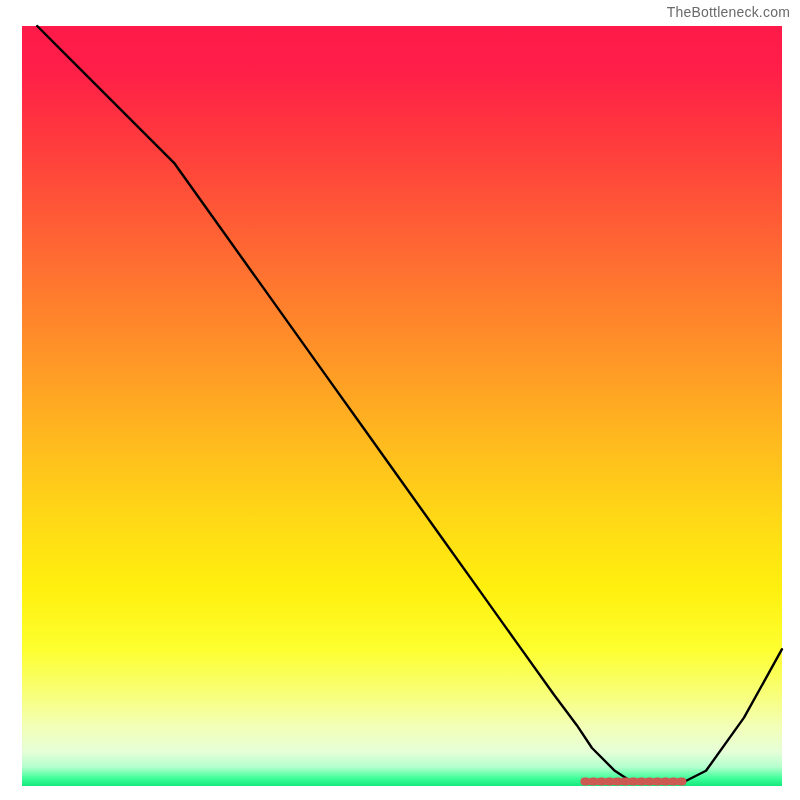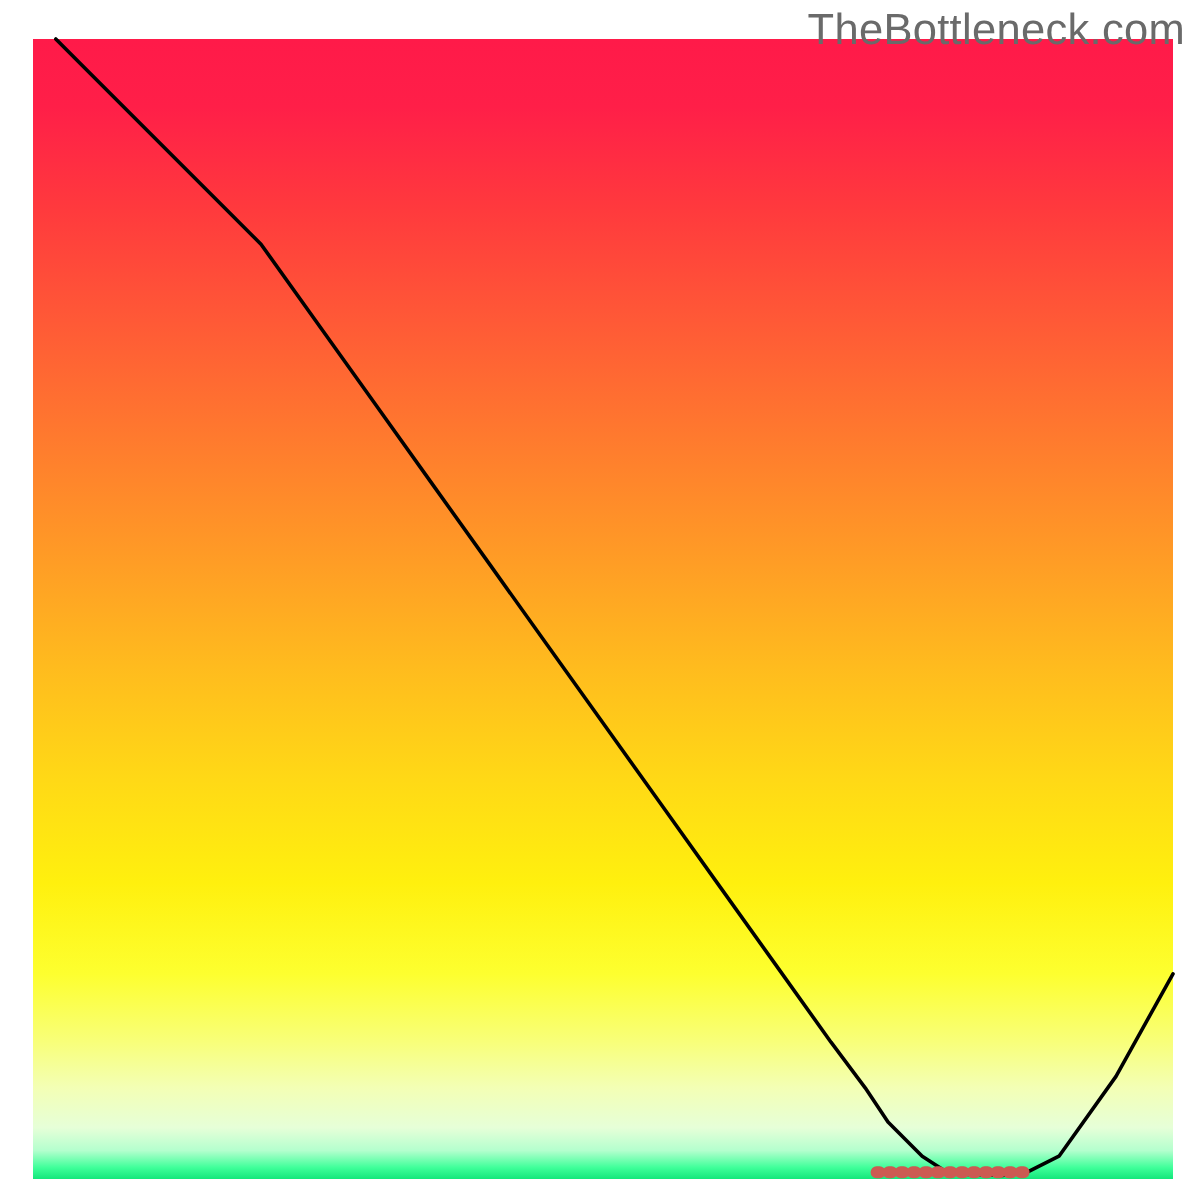--- a/index.html
+++ b/index.html
@@ -18,21 +18,21 @@
   }
   svg.chart {
     position: absolute;
     top: 0;
     left: 0;
   }
   .watermark {
     position: absolute;
     top: 4px;
     right: 10px;
-    font-size: 29px;
+    font-size: 14px;
     color: #6a6a6a;
     font-weight: 400;
     letter-spacing: 0.2px;
     user-select: none;
     text-align: center;
   }
 </style>
 </head>
 <body>
 

